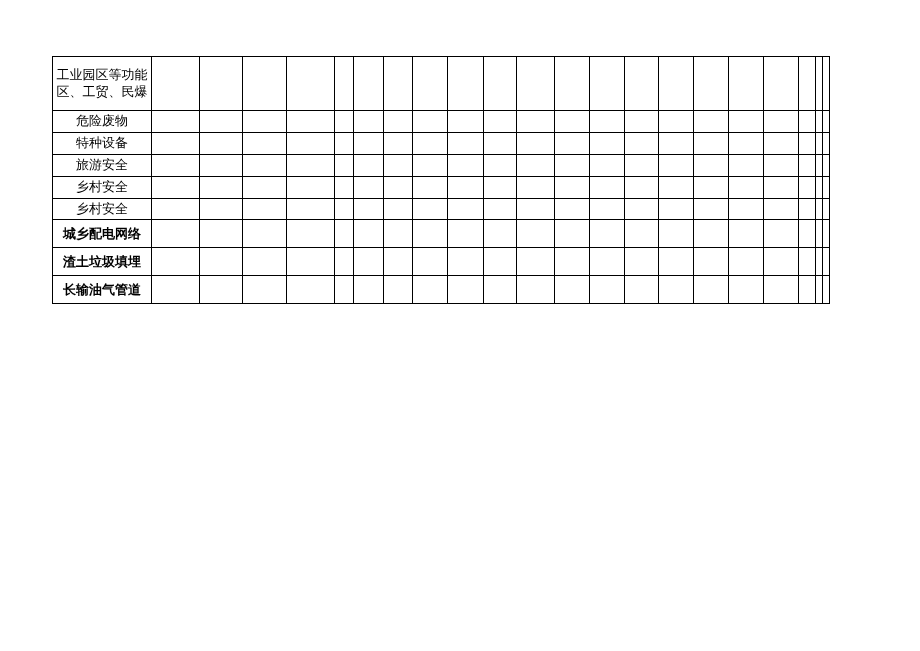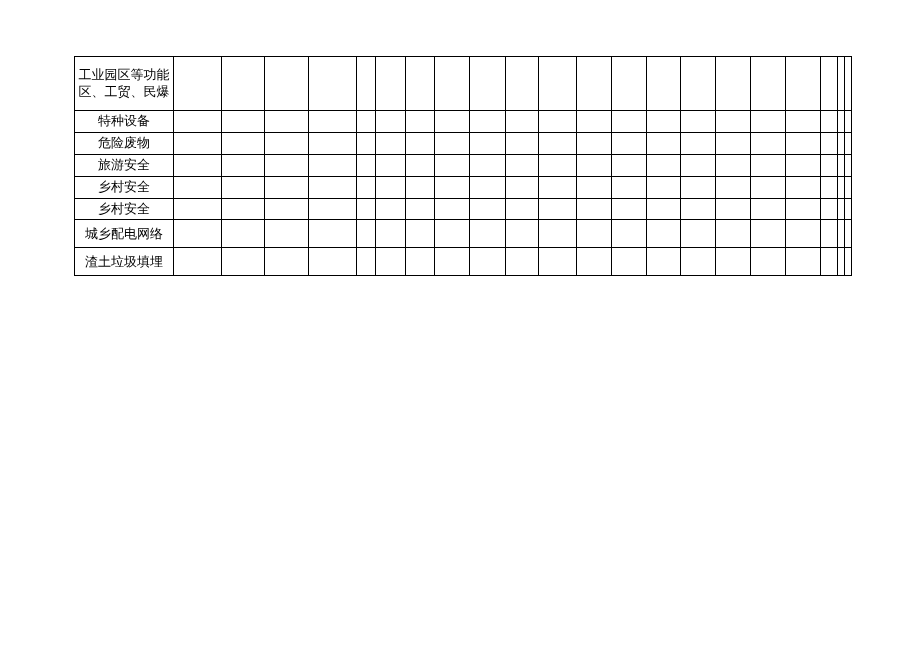--- a/index.html
+++ b/index.html
@@ -7,21 +7,21 @@
       background: #ffffff;
       font-family: "SimSun", "宋体", serif;
       font-size: 13px;
       color: #000;
       width: 920px;
       height: 651px;
       overflow: hidden;
     }
     .table-wrapper {
       padding-top: 56px;
-      padding-left: 74px;
+      padding-left: 52px;
     }
     table {
       border-collapse: collapse;
       table-layout: fixed;
     }
     td {
       border: 1px solid #000;
       text-align: center;
       vertical-align: middle;
       padding: 2px 1px;
@@ -45,21 +45,21 @@
     .c14 { width: 34px; }
     .c15 { width: 35px; }
     .c16 { width: 35px; }
     .c17 { width: 35px; }
     .c18 { width: 35px; }
     .c19 { width: 17px; }
     .c20 { width: 7px; }
     .c21 { width: 7px; }
     .r-tall { height: 54px; }
     .r-short { height: 20px; }
-    .r-med { height: 28px; }
+    .r-med { height: 28px; font-weight: bold; }
   </style>
 </head>
 <body>
 
 <div class="table-wrapper">
   <table>
     <tbody id="tbody">
         <tr class="r-tall">
           <td class="col-label">工业园区等功能区、工贸、民爆</td>
           <td class="c1"></td>
@@ -78,45 +78,45 @@
           <td class="c14"></td>
           <td class="c15"></td>
           <td class="c16"></td>
           <td class="c17"></td>
           <td class="c18"></td>
           <td class="c19"></td>
           <td class="c20"></td>
           <td class="c21"></td>
         </tr>
         <tr class="r-short">
+          <td class="col-label">危险废物</td>
+          <td class="c1"></td>
+          <td class="c2"></td>
+          <td class="c3"></td>
+          <td class="c4"></td>
+          <td class="c5"></td>
+          <td class="c6"></td>
+          <td class="c7"></td>
+          <td class="c8"></td>
+          <td class="c9"></td>
+          <td class="c10"></td>
+          <td class="c11"></td>
+          <td class="c12"></td>
+          <td class="c13"></td>
+          <td class="c14"></td>
+          <td class="c15"></td>
+          <td class="c16"></td>
+          <td class="c17"></td>
+          <td class="c18"></td>
+          <td class="c19"></td>
+          <td class="c20"></td>
+          <td class="c21"></td>
+        </tr>
+        <tr class="r-short">
           <td class="col-label">特种设备</td>
-          <td class="c1"></td>
-          <td class="c2"></td>
-          <td class="c3"></td>
-          <td class="c4"></td>
-          <td class="c5"></td>
-          <td class="c6"></td>
-          <td class="c7"></td>
-          <td class="c8"></td>
-          <td class="c9"></td>
-          <td class="c10"></td>
-          <td class="c11"></td>
-          <td class="c12"></td>
-          <td class="c13"></td>
-          <td class="c14"></td>
-          <td class="c15"></td>
-          <td class="c16"></td>
-          <td class="c17"></td>
-          <td class="c18"></td>
-          <td class="c19"></td>
-          <td class="c20"></td>
-          <td class="c21"></td>
-        </tr>
-        <tr class="r-short">
-          <td class="col-label">危险废物</td>
           <td class="c1"></td>
           <td class="c2"></td>
           <td class="c3"></td>
           <td class="c4"></td>
           <td class="c5"></td>
           <td class="c6"></td>
           <td class="c7"></td>
           <td class="c8"></td>
           <td class="c9"></td>
           <td class="c10"></td>
@@ -223,20 +223,44 @@
           <td class="c15"></td>
           <td class="c16"></td>
           <td class="c17"></td>
           <td class="c18"></td>
           <td class="c19"></td>
           <td class="c20"></td>
           <td class="c21"></td>
         </tr>
         <tr class="r-med">
           <td class="col-label">渣土垃圾填埋</td>
+          <td class="c1"></td>
+          <td class="c2"></td>
+          <td class="c3"></td>
+          <td class="c4"></td>
+          <td class="c5"></td>
+          <td class="c6"></td>
+          <td class="c7"></td>
+          <td class="c8"></td>
+          <td class="c9"></td>
+          <td class="c10"></td>
+          <td class="c11"></td>
+          <td class="c12"></td>
+          <td class="c13"></td>
+          <td class="c14"></td>
+          <td class="c15"></td>
+          <td class="c16"></td>
+          <td class="c17"></td>
+          <td class="c18"></td>
+          <td class="c19"></td>
+          <td class="c20"></td>
+          <td class="c21"></td>
+        </tr>
+        <tr class="r-med">
+          <td class="col-label">长输油气管道</td>
           <td class="c1"></td>
           <td class="c2"></td>
           <td class="c3"></td>
           <td class="c4"></td>
           <td class="c5"></td>
           <td class="c6"></td>
           <td class="c7"></td>
           <td class="c8"></td>
           <td class="c9"></td>
           <td class="c10"></td>

